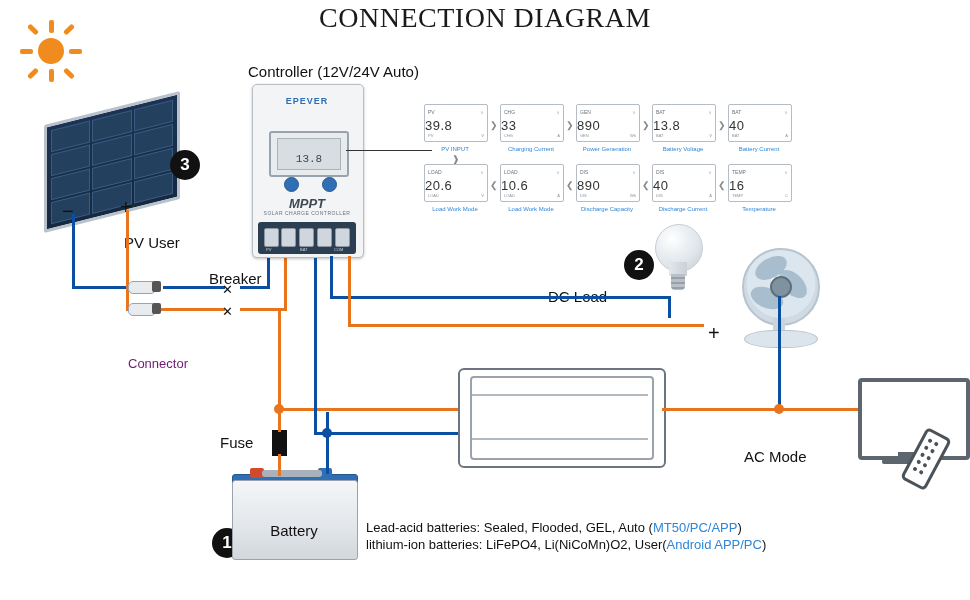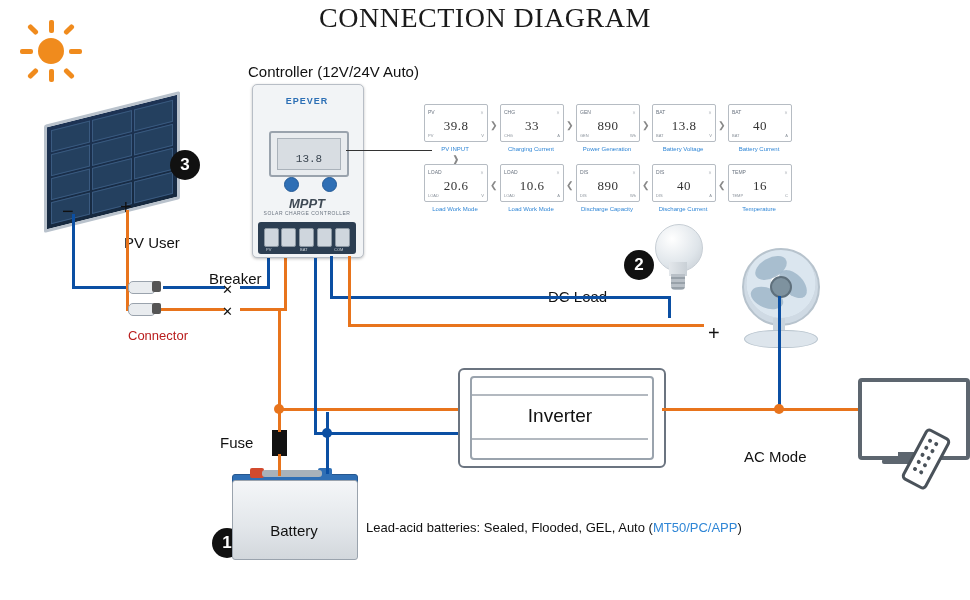--- a/index.html
+++ b/index.html
@@ -22,21 +22,21 @@
     left: 0; top: 2px; width: 970px;
     text-align: center;
     font-size: 28px;
     letter-spacing: 0.5px;
     color: #1a1a1a;
     font-family: "Liberation Serif", serif;
   }
 
   
   .lbl { font-size: 15px; color: #111; white-space: nowrap; }
-  .lbl-sm { font-size: 13px; color: #b91c1c; white-space: nowrap; }
+  .lbl-sm { font-size: 13px; color: #701a75; white-space: nowrap; margin-top: 28px; }
   .lbl-blue { color: #2f86d6; }
 
   
   .wire { position: absolute; background: #0b4fa3; }
   .wire-o { position: absolute; background: #e8741c; }
 
   
   #sun-core {
     left: 38px; top: 38px; width: 26px; height: 26px;
     border-radius: 50%;
@@ -102,22 +102,22 @@
   #ctrl-title { left: 248px; top: 63px; font-size: 15px; color:#111; }
 
   
   .lcd {
     position: absolute; width: 62px; height: 36px;
     background: #ffffff; border: 1px solid #b6bcc3; border-radius: 2px;
   }
   .lcd .top { position:absolute; left:3px; right:3px; top:2px; height:9px;
     display:flex; justify-content:space-between; align-items:center; }
   .lcd .glyph { font-size: 5px; color:#6b7480; }
-  .lcd .val { position:absolute; left:0; right:0; top: 13px; text-align:center;
-    font-size: 13px; font-family:Liberation Serif, serif; color:#2b3views; color:#333;
+  .lcd .val { position:absolute; left:0; right:0; top: 13px; 
+    font-size: 13px; font-family:Liberation Sans, sans-serif; color:#2b3views; color:#333;
     letter-spacing: .5px; }
   .lcd .bot { position:absolute; left:3px; right:3px; bottom:2px; height:6px;
     display:flex; justify-content:space-between; }
   .lcd .bot span { font-size:4px; color:#8a929b; }
   .lcdcap { position:absolute; width: 74px; text-align:center;
     font-size: 6px; color: #2f86d6; }
   .arrowsep { position:absolute; font-size: 9px; color:#888; }
 
   
   .conn-body { position:absolute; width: 26px; height: 11px;
@@ -504,21 +504,20 @@
   <div class="wire" style="left:314px; top:258px; width:3px; height:176px;"></div>
   <div class="wire" style="left:314px; top:432px; width:14px; height:3px;"></div>
 
   <div class="abs" style="left:274px; top:404px; width:10px; height:10px; border-radius:50%; background:#e8741c;"></div>
   <div class="abs" style="left:322px; top:428px; width:10px; height:10px; border-radius:50%; background:#0b4fa3;"></div>
 
   <div class="abs" id="inverter"></div>
   <div class="abs" id="inv-inner"></div>
   <div class="inv-line" style="left:472px; top:394px; width:176px;"></div>
   <div class="inv-line" style="left:472px; top:438px; width:176px;"></div>
-  <div class="abs" id="inv-label">Inverter</div>
 
   <div class="wire-o" style="left:662px; top:408px; width:214px; height:3px;"></div>
   <div class="wire" style="left:778px; top:342px; width:3px; height:68px;"></div>
   <div class="abs" style="left:774px; top:404px; width:10px; height:10px; border-radius:50%; background:#e8741c;"></div>
   <div class="abs lbl" style="left:744px; top:448px;">AC Mode</div>
 
   <div class="abs" id="tv"></div>
   <div class="abs" id="tv-stand"></div>
   <div class="abs" id="tv-foot"></div>
   <div class="abs" id="remote">
@@ -531,15 +530,18 @@
     <div class="rbtn" style="left:4px; top:30px;"></div>
     <div class="rbtn" style="left:11px; top:30px;"></div>
     <div class="rbtn" style="left:4px; top:38px;"></div>
     <div class="rbtn" style="left:11px; top:38px;"></div>
   </div>
 
   <div class="abs" id="supported">
     <div class="ln">
       <span>Lead-acid batteries: Sealed, Flooded, GEL, Auto (</span><span class="lbl-blue">MT50/PC/APP</span><span>)</span>
     </div>
+    <div class="ln">
+      <span>lithium-ion batteries: LiFePO4, Li(NiCoMn)O2, User(</span><span class="lbl-blue">Android APP/PC</span><span>)</span>
+    </div>
   </div>
 
 </div>
 
 </body></html>

